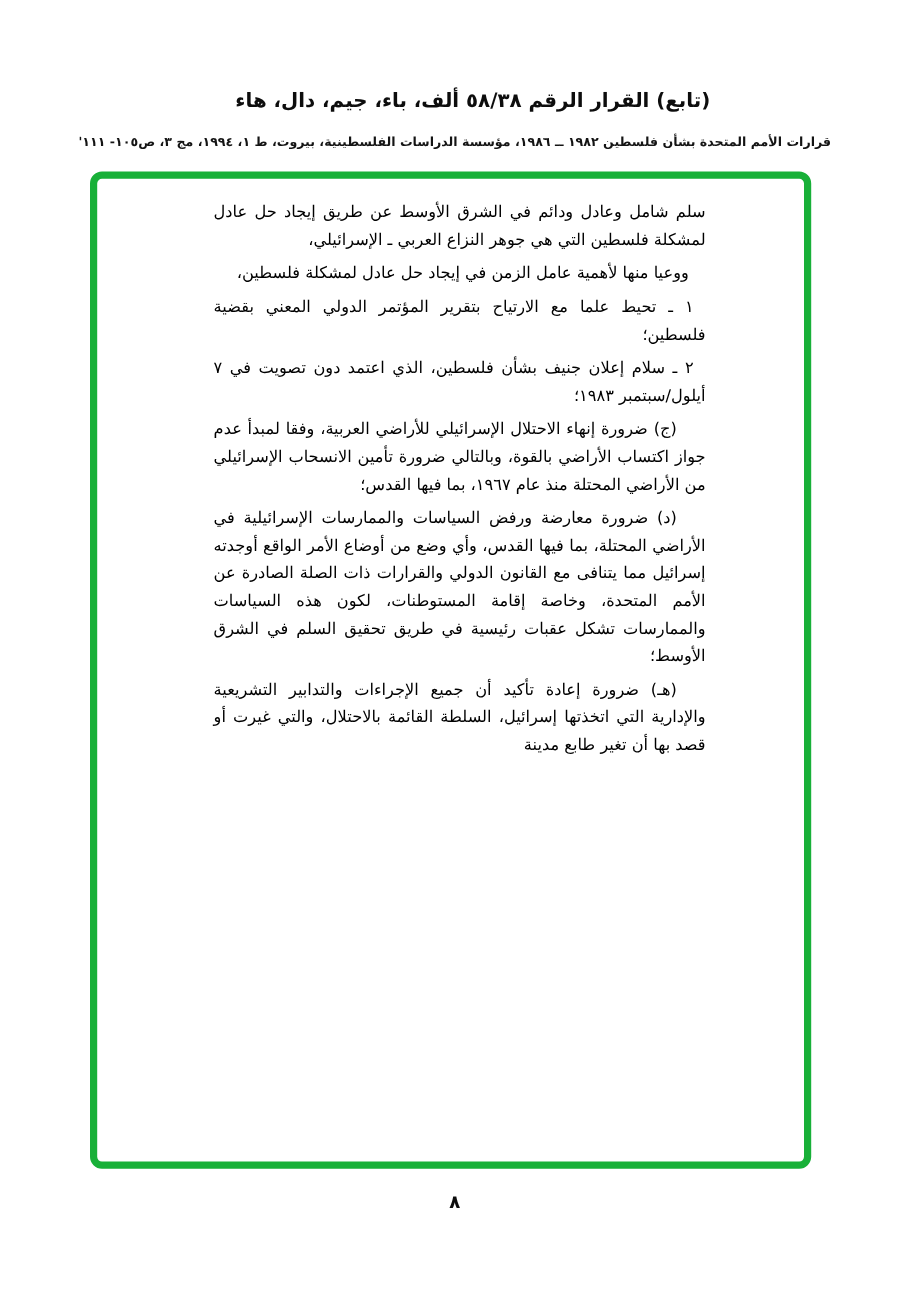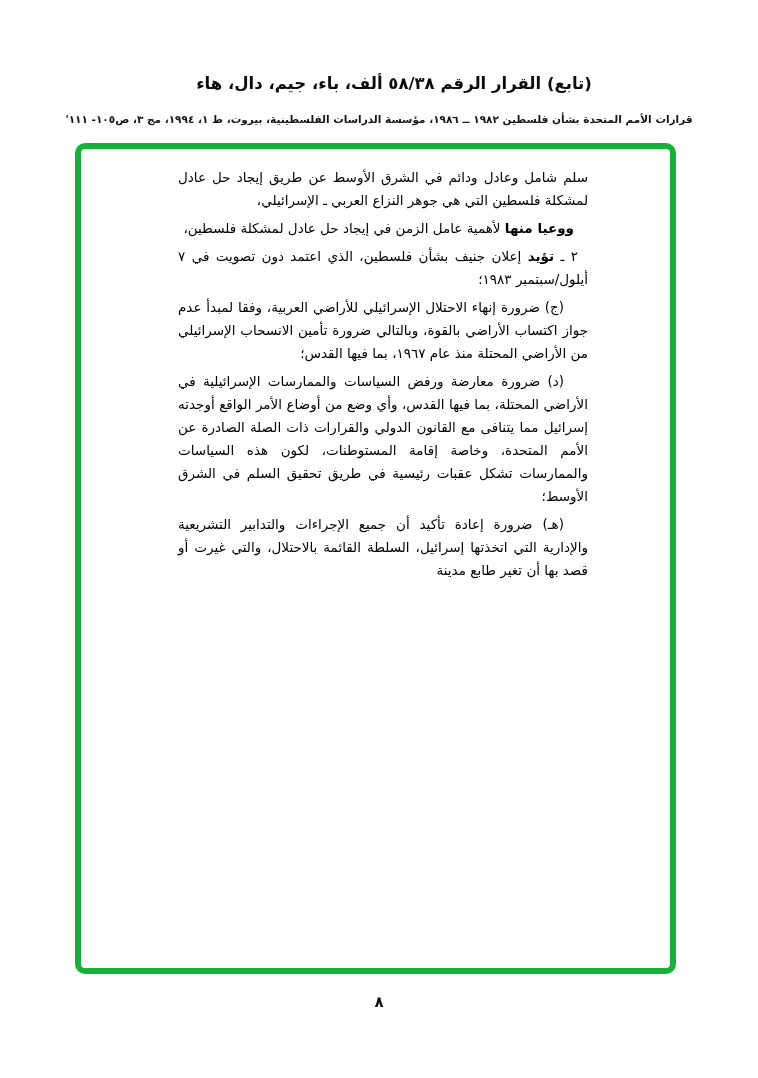--- a/index.html
+++ b/index.html
@@ -60,21 +60,21 @@
     line-height: 23px;
     color: #000000;
   }
   .doc-body p {
     margin: 0 0 5px 0;
   }
   .doc-body p.continuation { text-indent: 0; }
   .doc-body p.opening   { text-indent: 14px; }
   .doc-body p.numbered  { text-indent: 10px; }
   .doc-body p.lettered  { text-indent: 24px; }
-  .doc-body .run-bold { font-weight: bold; }
+  .doc-body .run-bold { font-weight: normal; }
   .page-number {
     position: absolute;
     top: 993px;
     left: 0;
     right: 0;
     text-align: center;
     font-size: 15px;
     font-weight: bold;
     color: #0d0d0d;
   }
@@ -86,19 +86,20 @@
   <h1 class="doc-title">(تابع) القرار الرقم ٥٨/٣٨ ألف، باء، جيم، دال، هاء</h1>
   <div class="doc-source">قرارات الأمم المتحدة بشأن فلسطين ١٩٨٢ ــ ١٩٨٦، مؤسسة الدراسات الفلسطينية، بيروت، ط ١، ١٩٩٤، مج ٣، ص١٠٥- ١١١'</div>
 </header>
 
 <div class="green-box" style="border-color: rgb(24, 176, 56);"></div>
 
 <article class="doc-body" dir="rtl">
 
 <p class="continuation"><span class="run">سلم شامل وعادل ودائم في الشرق الأوسط عن طريق إيجاد حل عادل لمشكلة فلسطين التي هي جوهر النزاع العربي ـ الإسرائيلي،</span></p>
     <p class="opening"><span class="run-bold">ووعيا منها</span><span class="run"> لأهمية عامل الزمن في إيجاد حل عادل لمشكلة فلسطين،</span></p>
-    <p class="numbered"><span class="run">٢ ـ </span><span class="run-bold">تؤيد</span><span class="run"> إعلان جنيف بشأن فلسطين، الذي اعتمد دون تصويت في ٧ أيلول/سبتمبر ١٩٨٣؛</span></p>
+    <p class="numbered"><span class="run">١ ـ </span><span class="run-bold">تحيط علما مع الارتياح</span><span class="run"> بتقرير المؤتمر الدولي المعني بقضية فلسطين؛</span></p>
+    <p class="numbered"><span class="run">٢ ـ </span><span class="run-bold">سلام</span><span class="run"> إعلان جنيف بشأن فلسطين، الذي اعتمد دون تصويت في ٧ أيلول/سبتمبر ١٩٨٣؛</span></p>
     <p class="lettered"><span class="run">(ج) ضرورة إنهاء الاحتلال الإسرائيلي للأراضي العربية، وفقا لمبدأ عدم جواز اكتساب الأراضي بالقوة، وبالتالي ضرورة تأمين الانسحاب الإسرائيلي من الأراضي المحتلة منذ عام ١٩٦٧، بما فيها القدس؛</span></p>
     <p class="lettered"><span class="run">(د) ضرورة معارضة ورفض السياسات والممارسات الإسرائيلية في الأراضي المحتلة، بما فيها القدس، وأي وضع من أوضاع الأمر الواقع أوجدته إسرائيل مما يتنافى مع القانون الدولي والقرارات ذات الصلة الصادرة عن الأمم المتحدة، وخاصة إقامة المستوطنات، لكون هذه السياسات والممارسات تشكل عقبات رئيسية في طريق تحقيق السلم في الشرق الأوسط؛</span></p>
     <p class="lettered"><span class="run">(هـ) ضرورة إعادة تأكيد أن جميع الإجراءات والتدابير التشريعية والإدارية التي اتخذتها إسرائيل، السلطة القائمة بالاحتلال، والتي غيرت أو قصد بها أن تغير طابع مدينة</span></p>
   </article>
 
 <div class="page-number">٨</div>
 
 </body></html>

